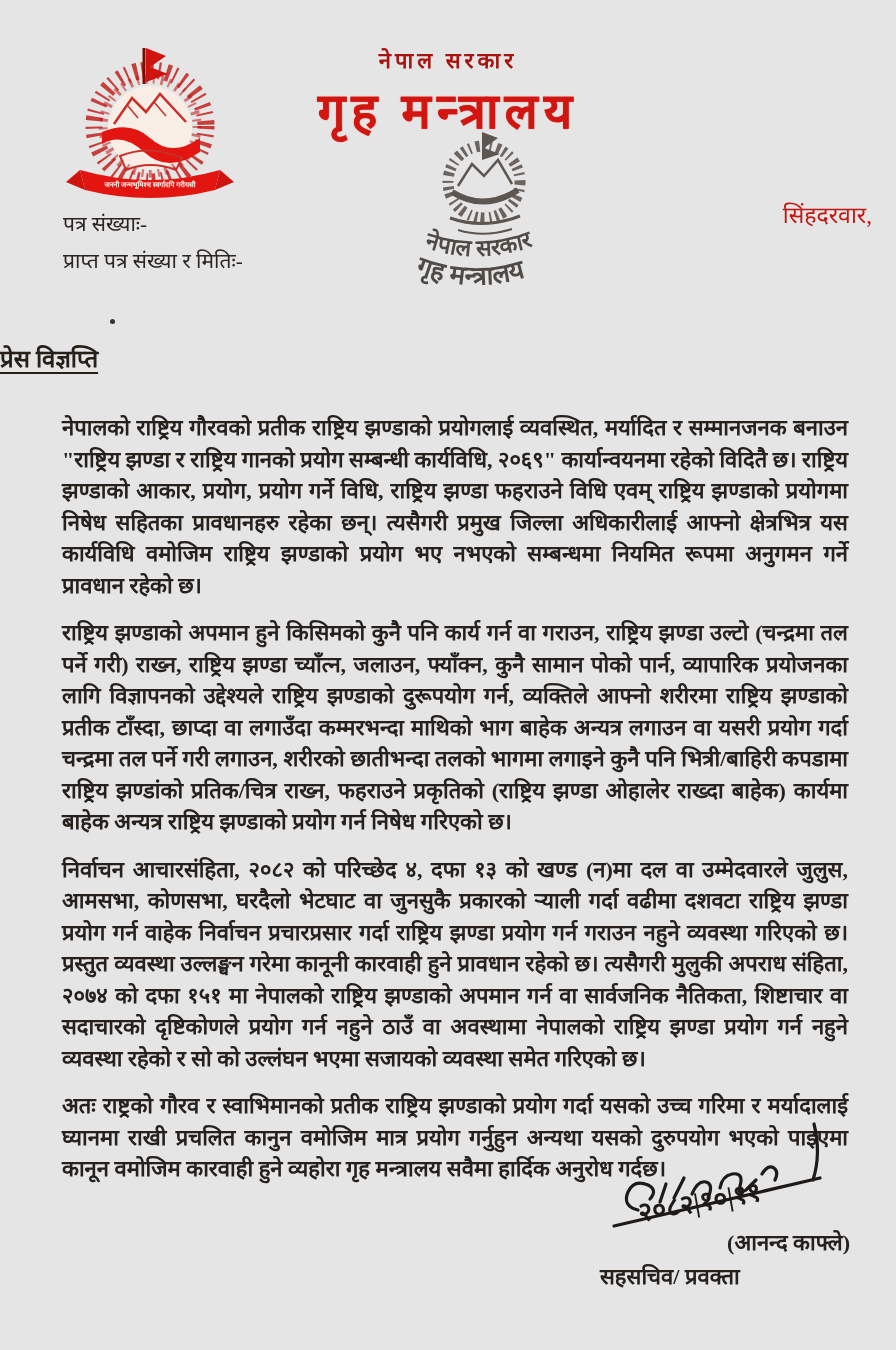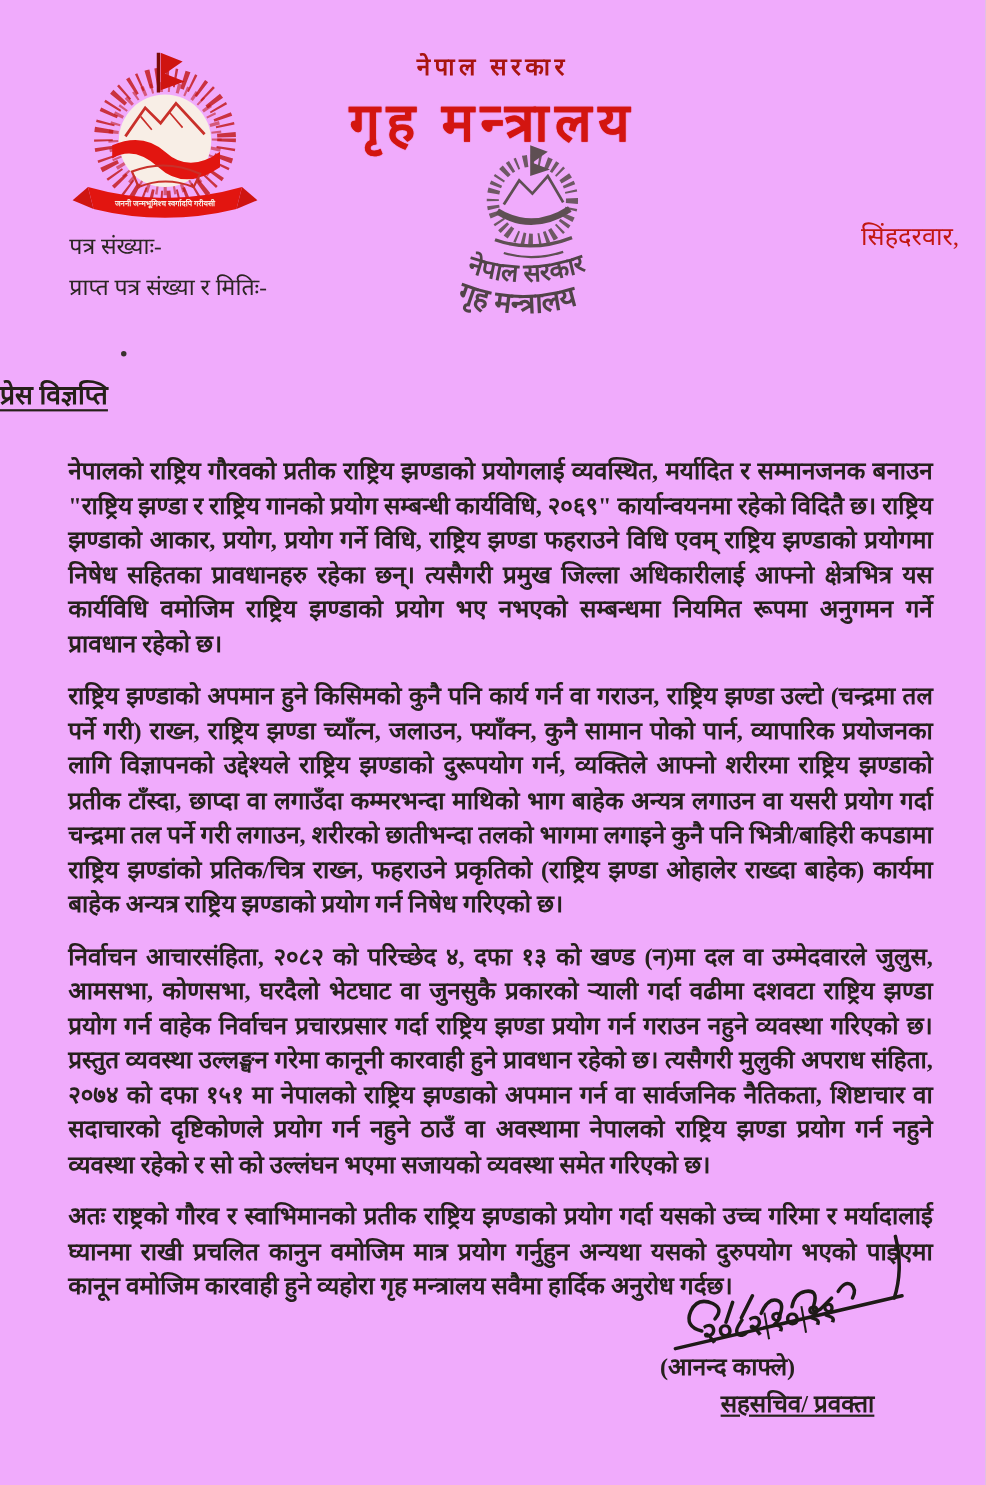--- a/index.html
+++ b/index.html
@@ -1,20 +1,20 @@
 <!DOCTYPE html>
 <html><head>
 <meta charset="utf-8">
 <style>
   html,body{margin:0;padding:0;background:#d8d2cc;}
   .page{
     position:relative;
     width:896px;height:1350px;
     margin:0 auto;
-    background:#f0abfc;
+    background:#e5e5e5;
     overflow:hidden;
     font-family:"Liberation Serif","DejaVu Serif",serif;
     color:#241f1c;
   }
   
   .gov-line{
     position:absolute;top:44px;left:0;width:100%;
     text-align:center;font-size:22px;font-weight:bold;
     color:#a81410;letter-spacing:4px;
   }
@@ -49,25 +49,25 @@
     margin:0 0 16px 0;
     font-size:22px;line-height:31.5px;
     font-weight:600;
     text-align:justify;
     color:#27211d;
   }
   
   .signature-art{position:absolute;top:1122px;left:602px;width:250px;height:118px;}
   .sig-name{
     position:absolute;top:1226px;left:600px;width:250px;
-    text-align:left;font-size:22px;font-weight:bold;color:#27211d;
+    text-align:right;font-size:22px;font-weight:bold;color:#27211d;
   }
   .sig-role{
     position:absolute;top:1260px;left:600px;width:250px;
-    text-align:center;font-size:22px;font-weight:bold;color:#27211d;text-decoration:underline;
+    font-size:22px;font-weight:bold;color:#27211d;
   }
   .footer-dates{
     position:absolute;top:1228px;left:75px;
     font-size:23px;font-weight:bold;line-height:36px;color:#27211d;
   }
 </style>
 </head>
 <body>
 
 <div class="page">

